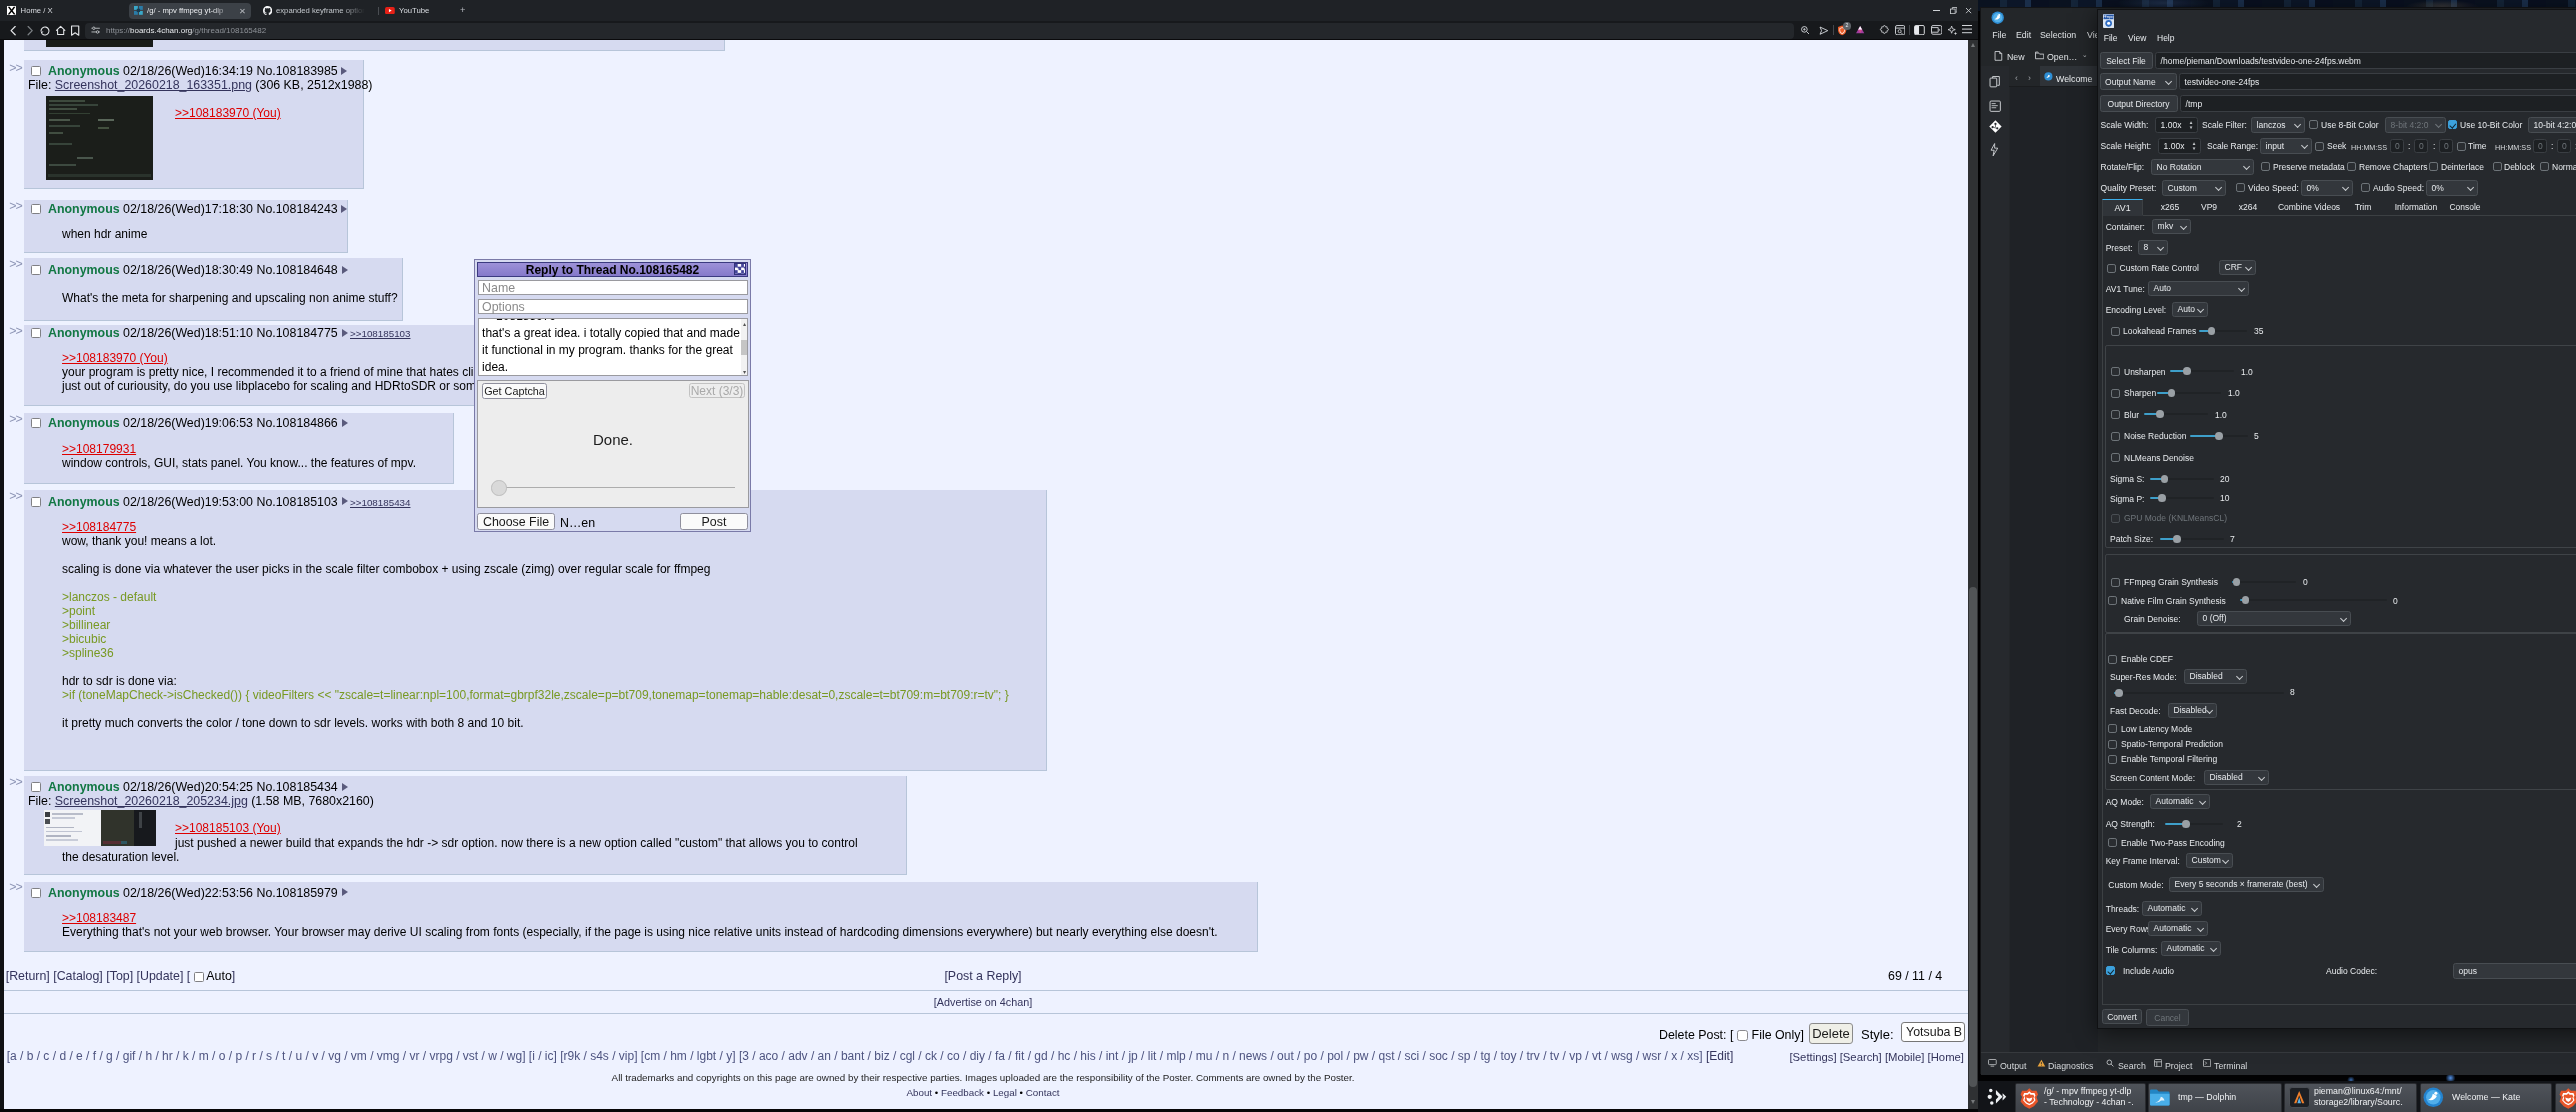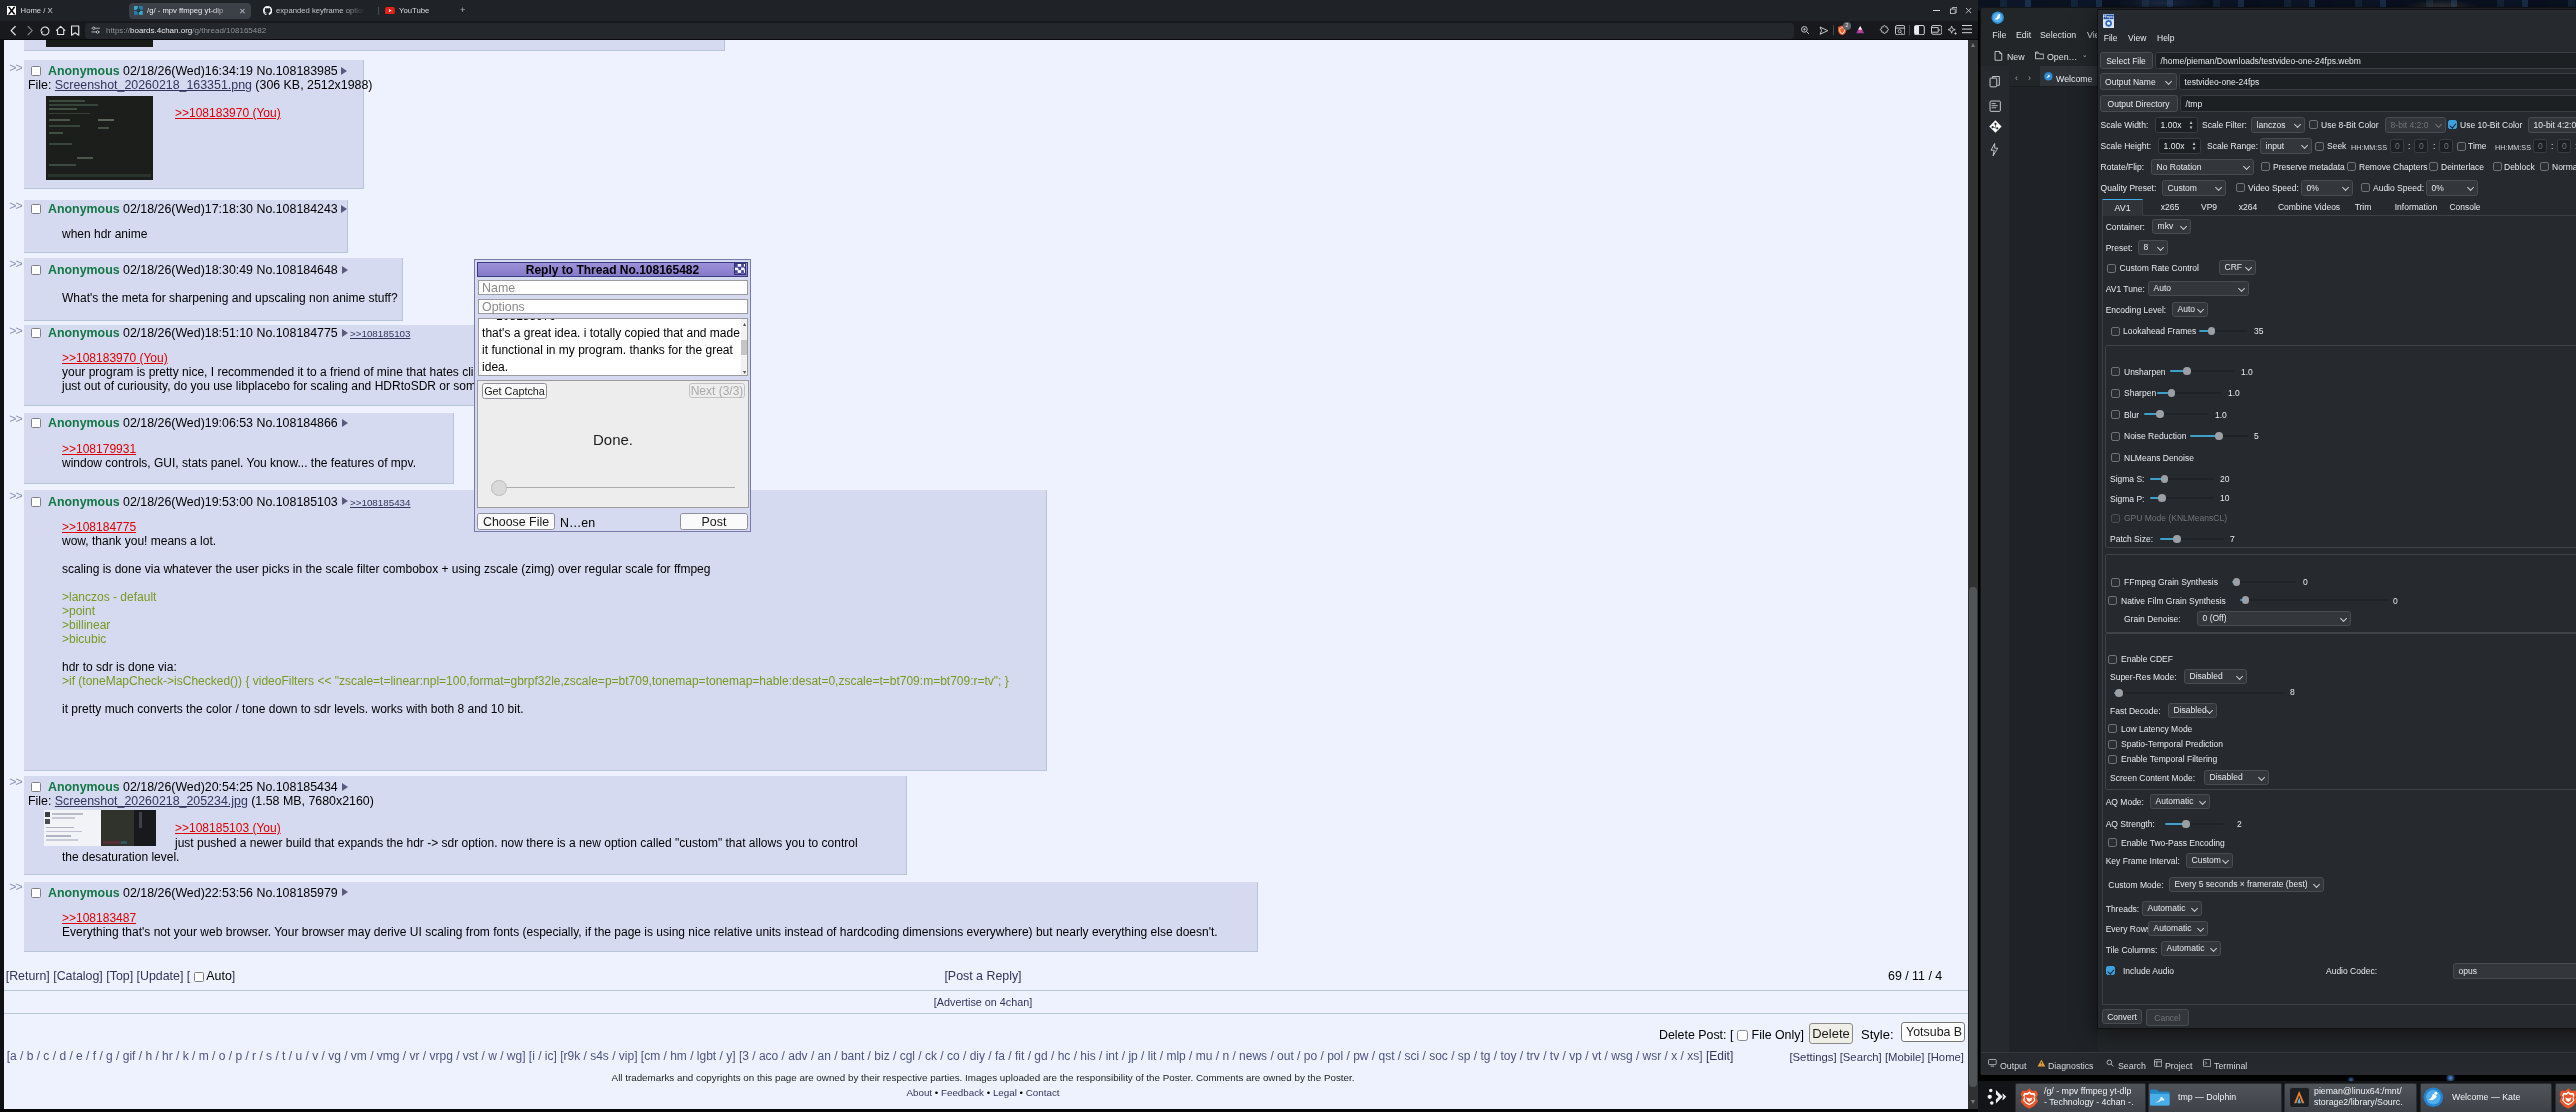--- a/index.html
+++ b/index.html
@@ -230,20 +230,21 @@
 <div class="bq" style="left:62px;top:520px;line-height:14px">
   <div><span class="ql">&gt;&gt;108184775</span></div>
   <div>wow, thank you! means a lot.</div>
   <div>&nbsp;</div>
   <div>scaling is done via whatever the user picks in the scale filter combobox + using zscale (zimg) over regular scale for ffmpeg</div>
   <div>&nbsp;</div>
   <div class="gt">&gt;lanczos - default</div>
   <div class="gt">&gt;point</div>
   <div class="gt">&gt;billinear</div>
   <div class="gt">&gt;bicubic</div>
+  <div class="gt">&gt;spline36</div>
   <div>&nbsp;</div>
   <div>hdr to sdr is done via:</div>
   <div class="gt">&gt;if (toneMapCheck-&gt;isChecked()) { videoFilters &lt;&lt; "zscale=t=linear:npl=100,format=gbrpf32le,zscale=p=bt709,tonemap=tonemap=hable:desat=0,zscale=t=bt709:m=bt709:r=tv"; }</div>
   <div>&nbsp;</div>
   <div>it pretty much converts the color / tone down to sdr levels. works with both 8 and 10 bit.</div>
 </div>
 
 <div class="post" style="left:24px;top:776px;width:883px;height:99px"></div>
 <div class="sa" style="left:9.3px;top:775px">&gt;&gt;</div>
 <div class="cb4" style="left:31px;top:782px"></div>

